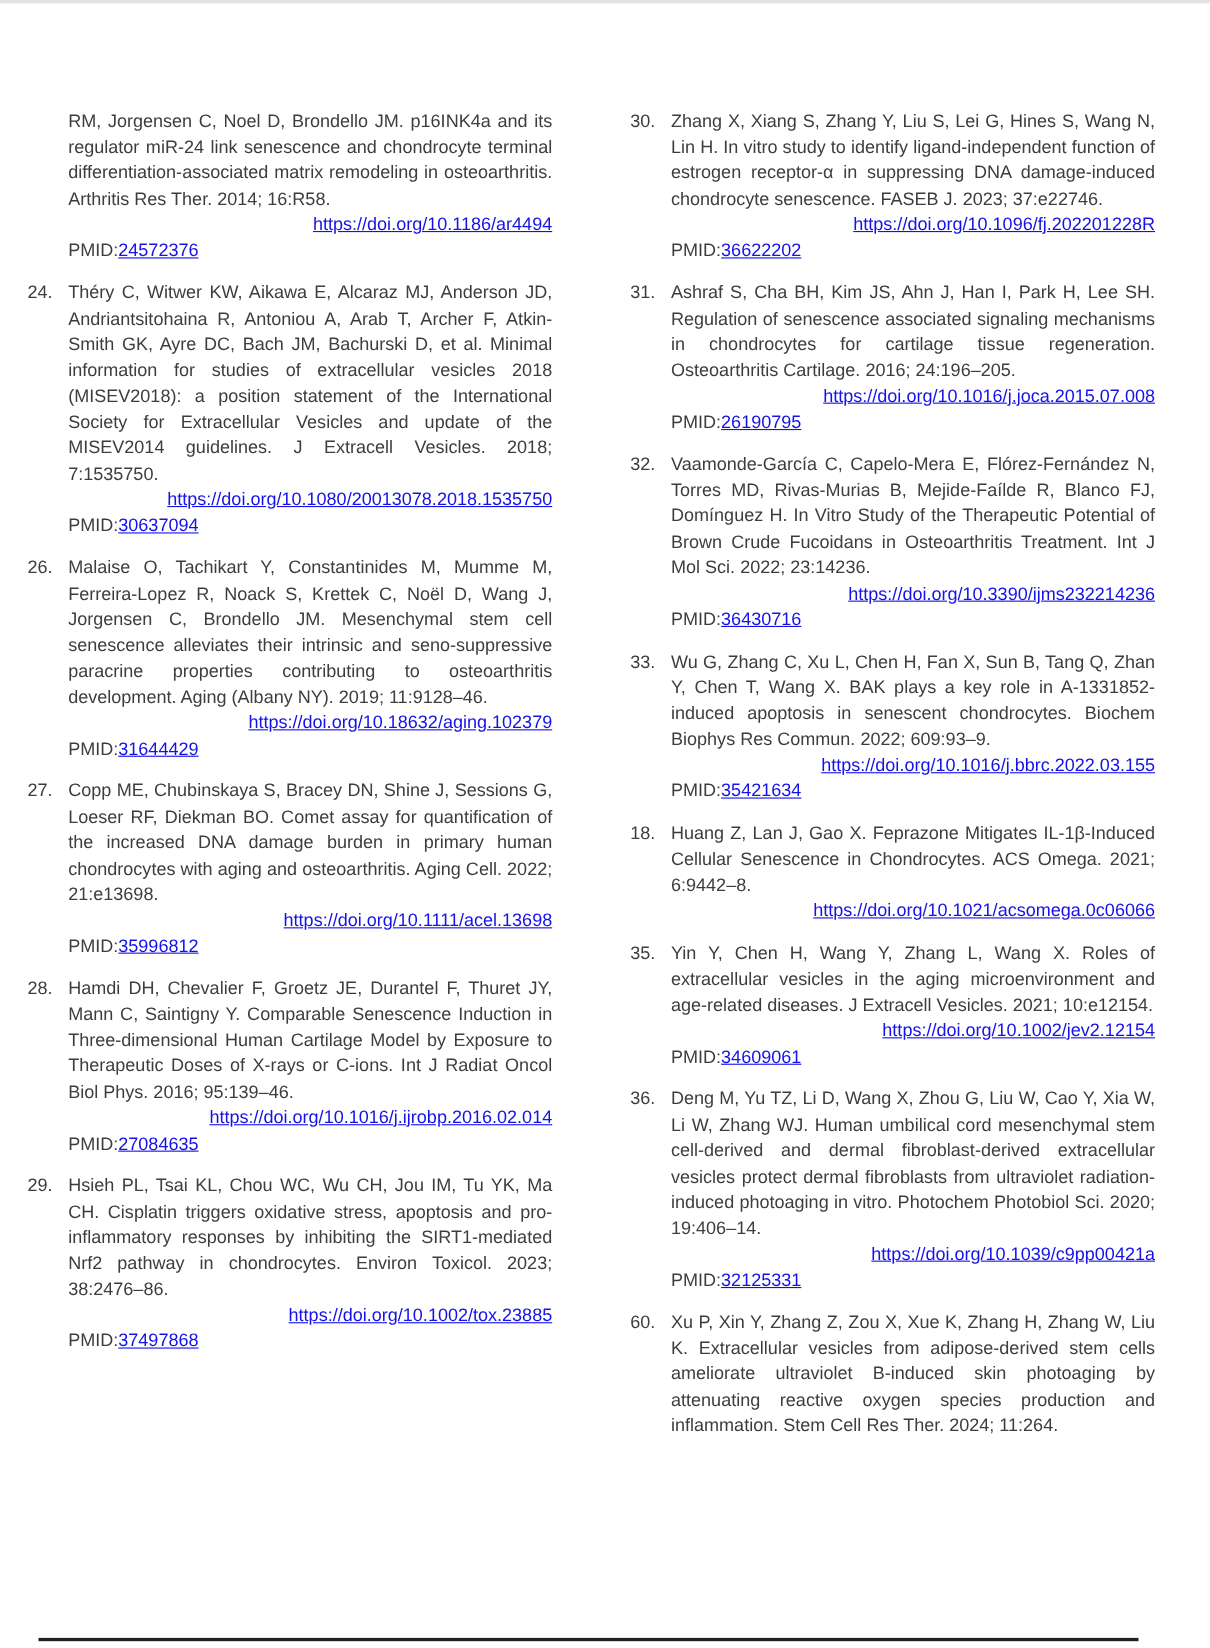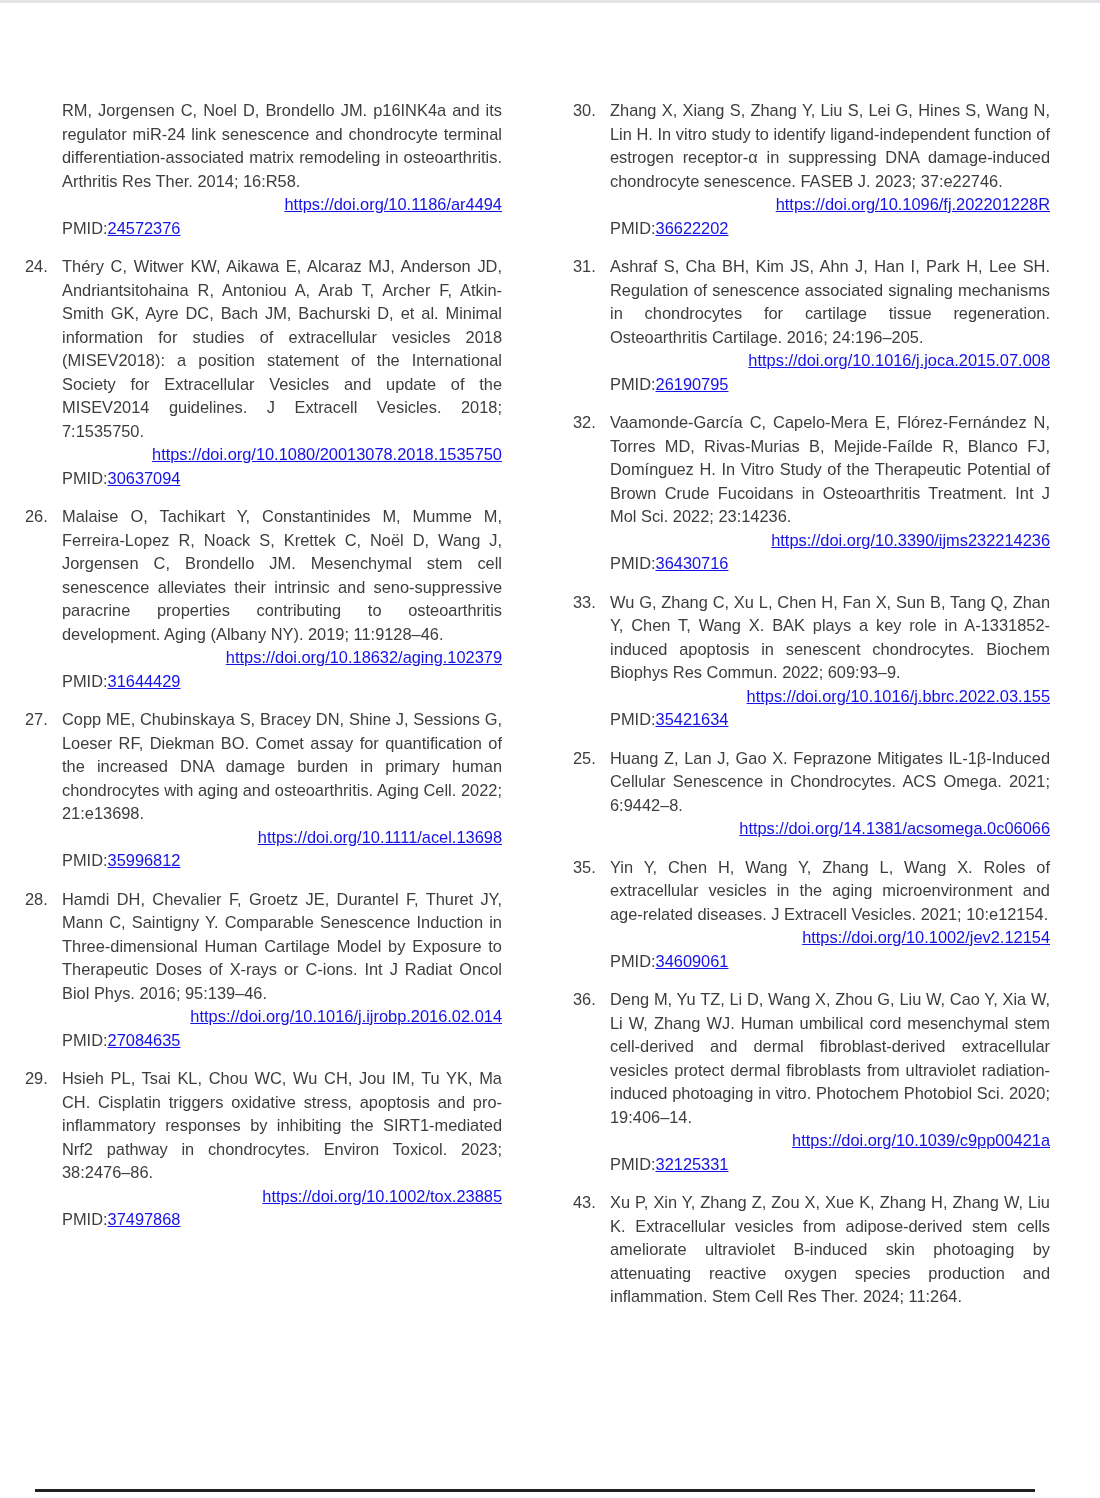--- a/index.html
+++ b/index.html
@@ -73,23 +73,23 @@
 </ol>
     <ol class="col">
   <li class="ref"><span class="num">30.</span><span class="txt">Zhang X, Xiang S, Zhang Y, Liu S, Lei G, Hines S, Wang N, Lin H. In vitro study to identify ligand-independent function of estrogen receptor-α in suppressing DNA damage-induced chondrocyte senescence. FASEB J. 2023; 37:e22746.</span><a class="doi" href="#">https://doi.org/10.1096/fj.202201228R</a><span class="pmid-row"><span class="pmid-label">PMID:</span><a class="pmid" href="#">36622202</a></span></li>
 
   <li class="ref"><span class="num">31.</span><span class="txt">Ashraf S, Cha BH, Kim JS, Ahn J, Han I, Park H, Lee SH. Regulation of senescence associated signaling mechanisms in chondrocytes for cartilage tissue regeneration. Osteoarthritis Cartilage. 2016; 24:196–205.</span><a class="doi" href="#">https://doi.org/10.1016/j.joca.2015.07.008</a><span class="pmid-row"><span class="pmid-label">PMID:</span><a class="pmid" href="#">26190795</a></span></li>
 
   <li class="ref"><span class="num">32.</span><span class="txt">Vaamonde-García C, Capelo-Mera E, Flórez-Fernández N, Torres MD, Rivas-Murias B, Mejide-Faílde R, Blanco FJ, Domínguez H. In Vitro Study of the Therapeutic Potential of Brown Crude Fucoidans in Osteoarthritis Treatment. Int J Mol Sci. 2022; 23:14236.</span><a class="doi" href="#">https://doi.org/10.3390/ijms232214236</a><span class="pmid-row"><span class="pmid-label">PMID:</span><a class="pmid" href="#">36430716</a></span></li>
 
   <li class="ref"><span class="num">33.</span><span class="txt">Wu G, Zhang C, Xu L, Chen H, Fan X, Sun B, Tang Q, Zhan Y, Chen T, Wang X. BAK plays a key role in A-1331852-induced apoptosis in senescent chondrocytes. Biochem Biophys Res Commun. 2022; 609:93–9.</span><a class="doi" href="#">https://doi.org/10.1016/j.bbrc.2022.03.155</a><span class="pmid-row"><span class="pmid-label">PMID:</span><a class="pmid" href="#">35421634</a></span></li>
 
-  <li class="ref"><span class="num">25.</span><span class="txt">Huang Z, Lan J, Gao X. Feprazone Mitigates IL-1β-Induced Cellular Senescence in Chondrocytes. ACS Omega. 2021; 6:9442–8.</span><a class="doi" href="#">https://doi.org/14.1381/acsomega.0c06066</a></li>
+  <li class="ref"><span class="num">18.</span><span class="txt">Huang Z, Lan J, Gao X. Feprazone Mitigates IL-1β-Induced Cellular Senescence in Chondrocytes. ACS Omega. 2021; 6:9442–8.</span><a class="doi" href="#">https://doi.org/10.1021/acsomega.0c06066</a></li>
 
   <li class="ref"><span class="num">35.</span><span class="txt">Yin Y, Chen H, Wang Y, Zhang L, Wang X. Roles of extracellular vesicles in the aging microenvironment and age-related diseases. J Extracell Vesicles. 2021; 10:e12154.</span><a class="doi" href="#">https://doi.org/10.1002/jev2.12154</a><span class="pmid-row"><span class="pmid-label">PMID:</span><a class="pmid" href="#">34609061</a></span></li>
 
   <li class="ref"><span class="num">36.</span><span class="txt">Deng M, Yu TZ, Li D, Wang X, Zhou G, Liu W, Cao Y, Xia W, Li W, Zhang WJ. Human umbilical cord mesenchymal stem cell-derived and dermal fibroblast-derived extracellular vesicles protect dermal fibroblasts from ultraviolet radiation-induced photoaging in vitro. Photochem Photobiol Sci. 2020; 19:406–14.</span><a class="doi" href="#">https://doi.org/10.1039/c9pp00421a</a><span class="pmid-row"><span class="pmid-label">PMID:</span><a class="pmid" href="#">32125331</a></span></li>
 
-  <li class="ref"><span class="num">43.</span><span class="txt">Xu P, Xin Y, Zhang Z, Zou X, Xue K, Zhang H, Zhang W, Liu K. Extracellular vesicles from adipose-derived stem cells ameliorate ultraviolet B-induced skin photoaging by attenuating reactive oxygen species production and inflammation. Stem Cell Res Ther. 2024; 11:264.</span></li>
+  <li class="ref"><span class="num">60.</span><span class="txt">Xu P, Xin Y, Zhang Z, Zou X, Xue K, Zhang H, Zhang W, Liu K. Extracellular vesicles from adipose-derived stem cells ameliorate ultraviolet B-induced skin photoaging by attenuating reactive oxygen species production and inflammation. Stem Cell Res Ther. 2024; 11:264.</span></li>
 </ol>
   </div>
   <div class="bottom-rule"></div>
 </div>
 
 </body></html>

